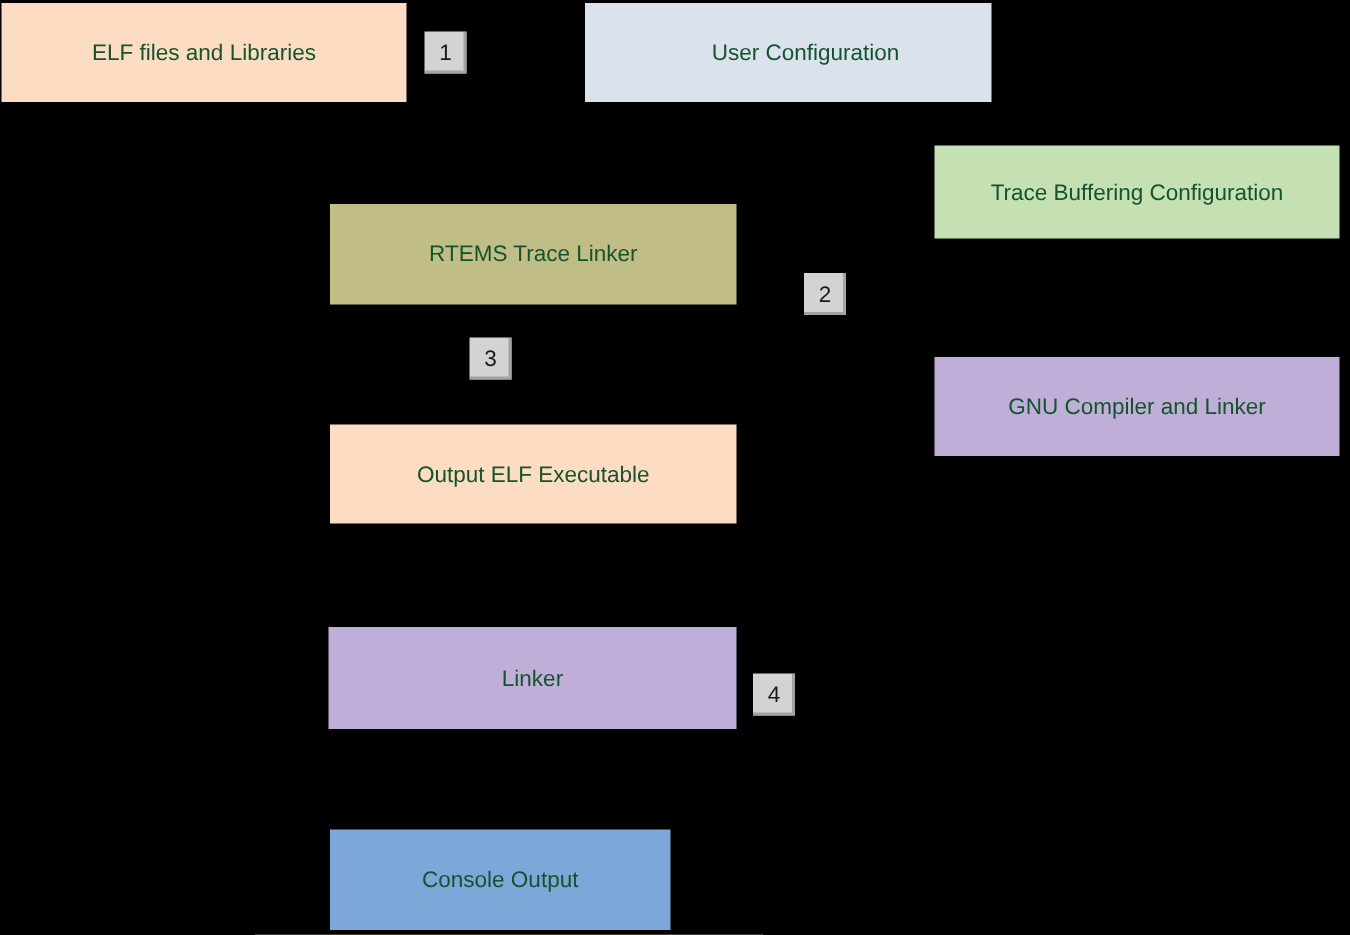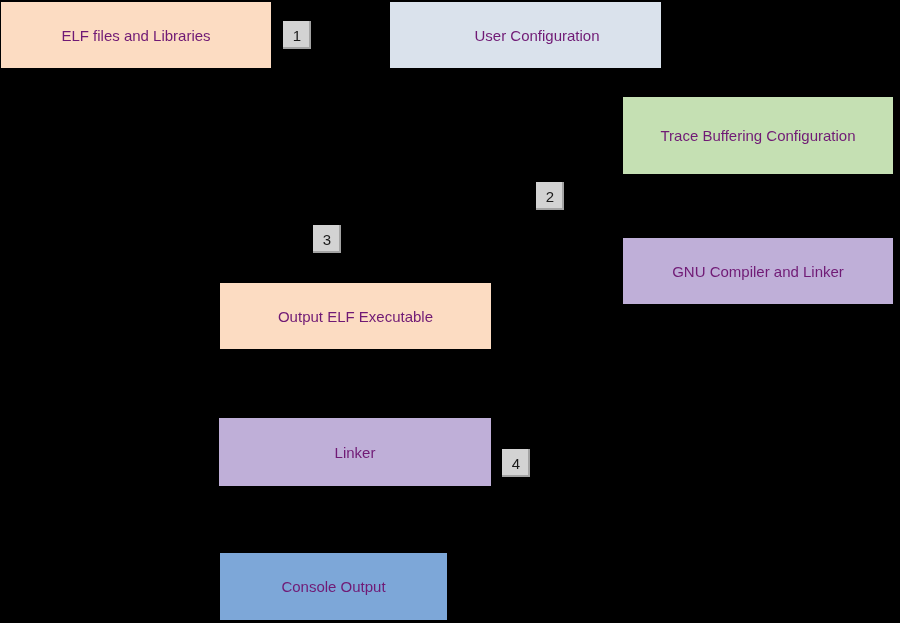--- a/index.html
+++ b/index.html
@@ -18,40 +18,40 @@
     inset: 0;
     width: 900px;
     height: 623px;
   }
   .node {
     position: absolute;
     display: flex;
     align-items: center;
     justify-content: center;
     font-size: 15px;
-    color: #701a75;
+    color: #14532d;
     text-align: center;
     box-sizing: border-box;
   }
   .step {
     position: absolute;
     width: 28px;
     height: 28px;
     display: flex;
     align-items: center;
     justify-content: center;
     font-size: 15px;
     color: #1a1a1a;
     box-sizing: border-box;
     box-shadow: inset -2px -2px 0 #a3a3a3;
   }
   
   #node-elf-files             { left: 1px;   top: 2px;   width: 270px; height: 66px; }
   #node-user-configuration    { left: 390px; top: 2px;   width: 271px; height: 66px; padding-left: 23px; }
-  #node-trace-buffering       { left: 623px; top: 97px;  width: 270px; height: 77px; }
+  #node-trace-buffering       { left: 623px; top: 97px;  width: 270px; height: 62px; }
   #node-gnu-compiler          { left: 623px; top: 190px; width: 270px; height: 66px; }
   #node-rtems-trace-linker    { left: 220px; top: 136px; width: 271px; height: 67px; }
   #node-trace-elf-executable  { left: 220px; top: 283px; width: 271px; height: 66px; }
   #node-target                { left: 219px; top: 418px; width: 272px; height: 68px; }
   #node-console-output        { left: 220px; top: 553px; width: 227px; height: 67px; }
   #step-1 { left: 283px; top: 21px;  }
   #step-2 { left: 536px; top: 182px; }
   #step-3 { left: 313px; top: 225px; }
   #step-4 { left: 502px; top: 449px; }
 </style>
@@ -63,20 +63,21 @@
   <div class="node" id="node-elf-files" style="background-color: rgb(252, 220, 194);">ELF files and Libraries</div>
 
   <div class="step" id="step-1" style="background-color: rgb(211, 211, 211);">1</div>
 
   <div class="node" id="node-user-configuration" style="background-color: rgb(218, 226, 236);">User Configuration</div>
 
   <div class="node" id="node-trace-buffering" style="background-color: rgb(197, 224, 179);">Trace Buffering Configuration</div>
 
   <div class="node" id="node-gnu-compiler" style="background-color: rgb(191, 175, 216); margin-top: 48px;">GNU Compiler and Linker</div>
 
+  <div class="node" id="node-rtems-trace-linker" style="background-color: rgb(192, 189, 134);">RTEMS Trace Linker</div>
 
   <div class="step" id="step-2" style="background-color: rgb(211, 211, 211);">2</div>
 
   <div class="step" id="step-3" style="background-color: rgb(211, 211, 211);">3</div>
 
   <div class="node" id="node-trace-elf-executable" style="background-color: rgb(252, 220, 194);">Output ELF Executable</div>
 
   <div class="node" id="node-target" style="background-color: rgb(191, 175, 216);">Linker</div>
 
   <div class="step" id="step-4" style="background-color: rgb(211, 211, 211);">4</div>

